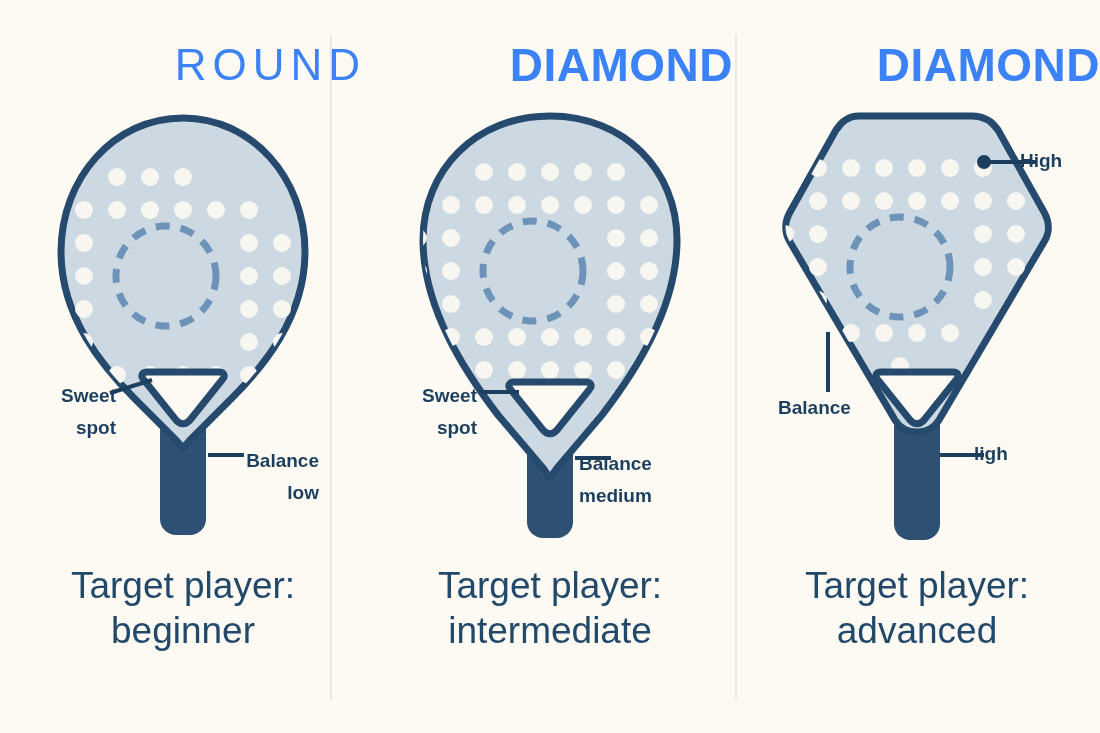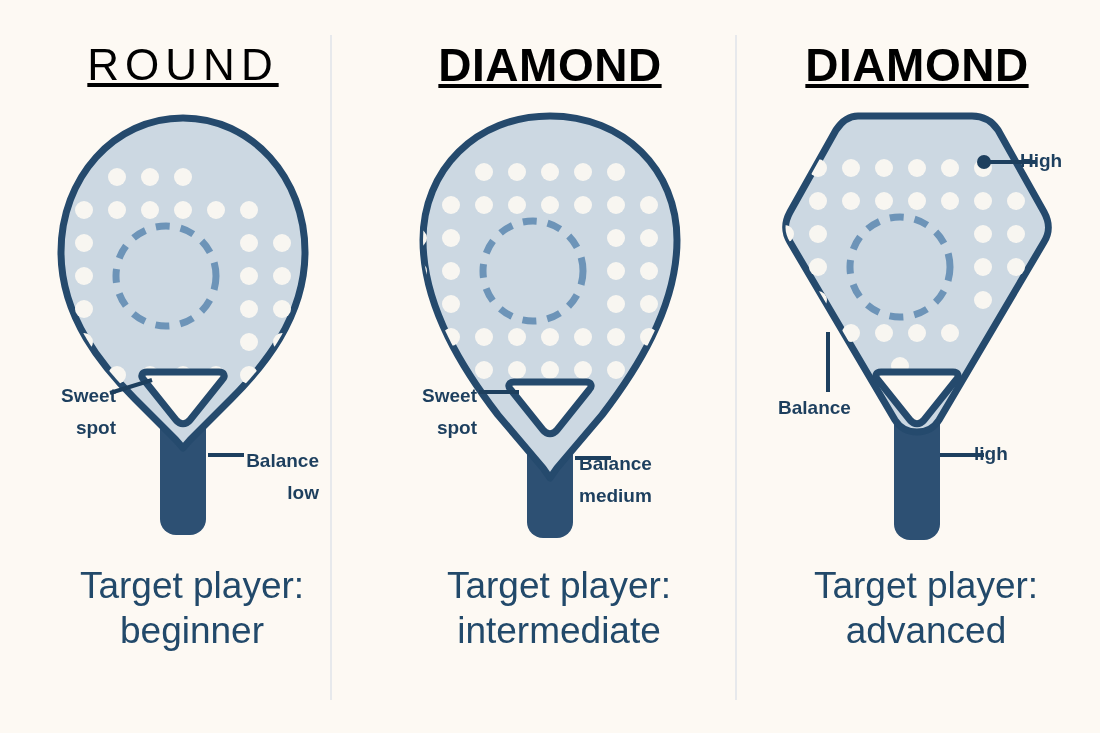--- a/index.html
+++ b/index.html
@@ -37,26 +37,25 @@
     background: #e7e9ec;
   }
   #divider-1 { left: 330px; }
   #divider-2 { left: 735px; }
 
   .panel-title {
     position: absolute;
     top: 38px;
     left: 0;
     width: 100%;
-    text-align: center;
-    color: #000000;
+    text-align: right;
+    color: #3b82f6;
     font-size: 46px;
     line-height: 54px;
     white-space: nowrap;
-    text-decoration: underline;
   }
   .title-light {
     font-weight: 400;
     letter-spacing: 6px;
     font-size: 44px;
   }
   .title-bold {
     font-weight: 700;
     letter-spacing: 0.5px;
   }
@@ -82,21 +81,20 @@
   .target-line {
     position: absolute;
     left: 0;
     width: 100%;
     text-align: center;
     color: #22496a;
     font-size: 37px;
     line-height: 45px;
     font-weight: 400;
     white-space: nowrap;
-    margin-left: 9px;
   }
   .target-1 { top: 563px; }
   .target-2 { top: 608px; }
 </style>
 </head>
 <body>
 
 <div id="infographic">
 
   <div class="divider" id="divider-1"></div>

